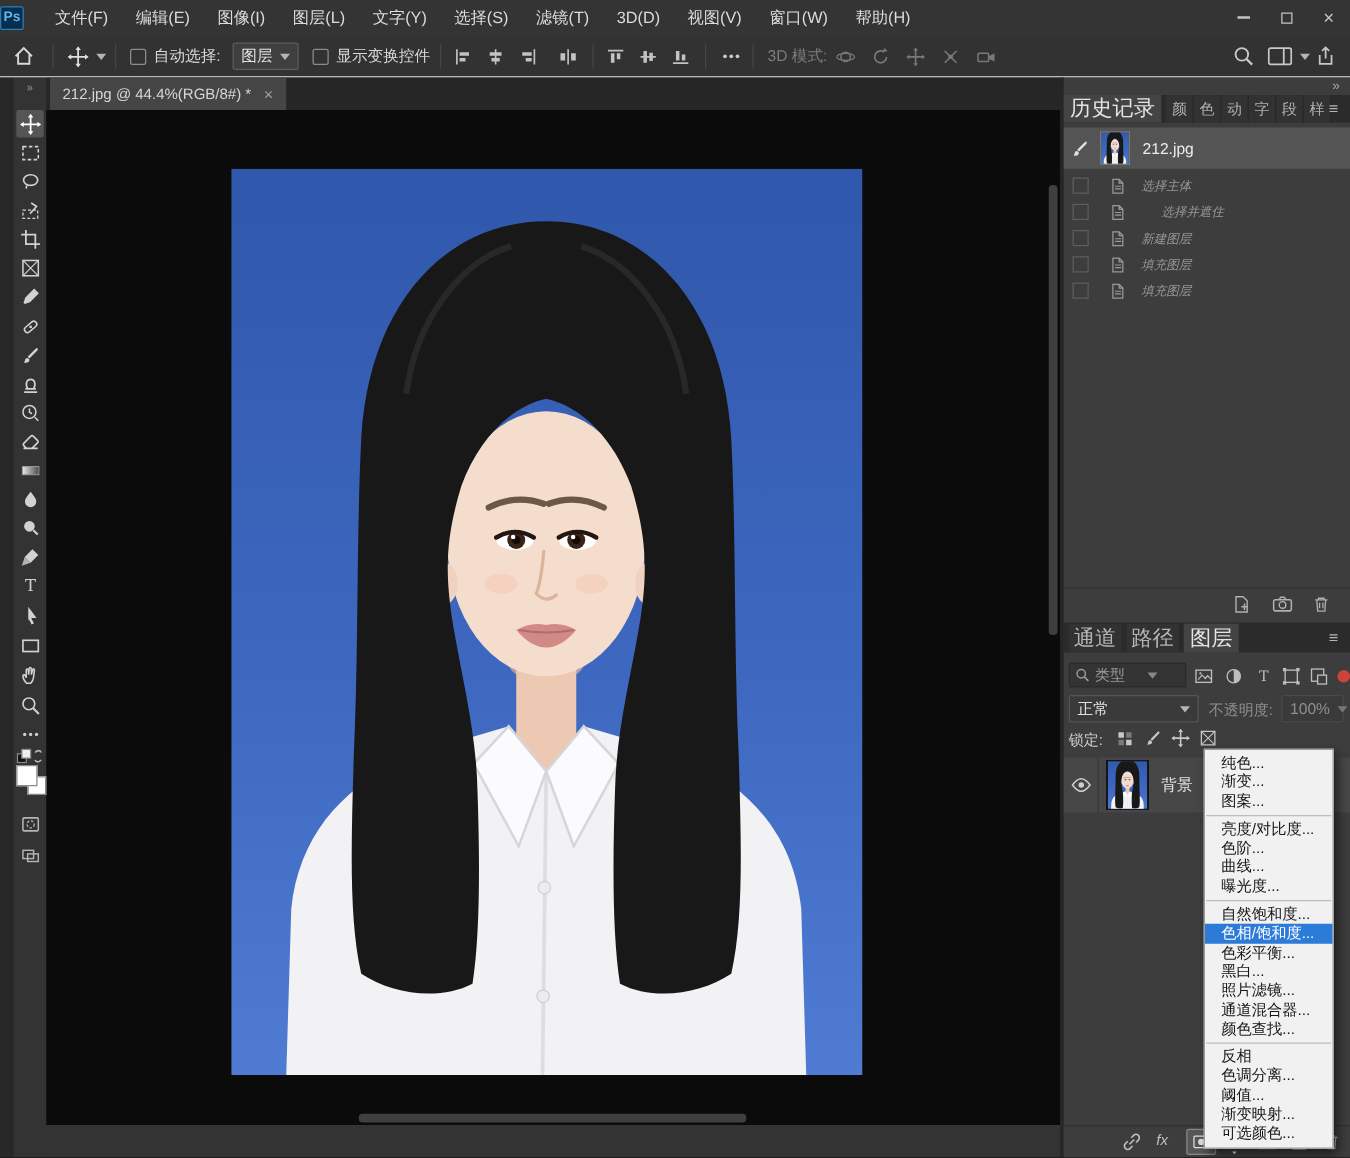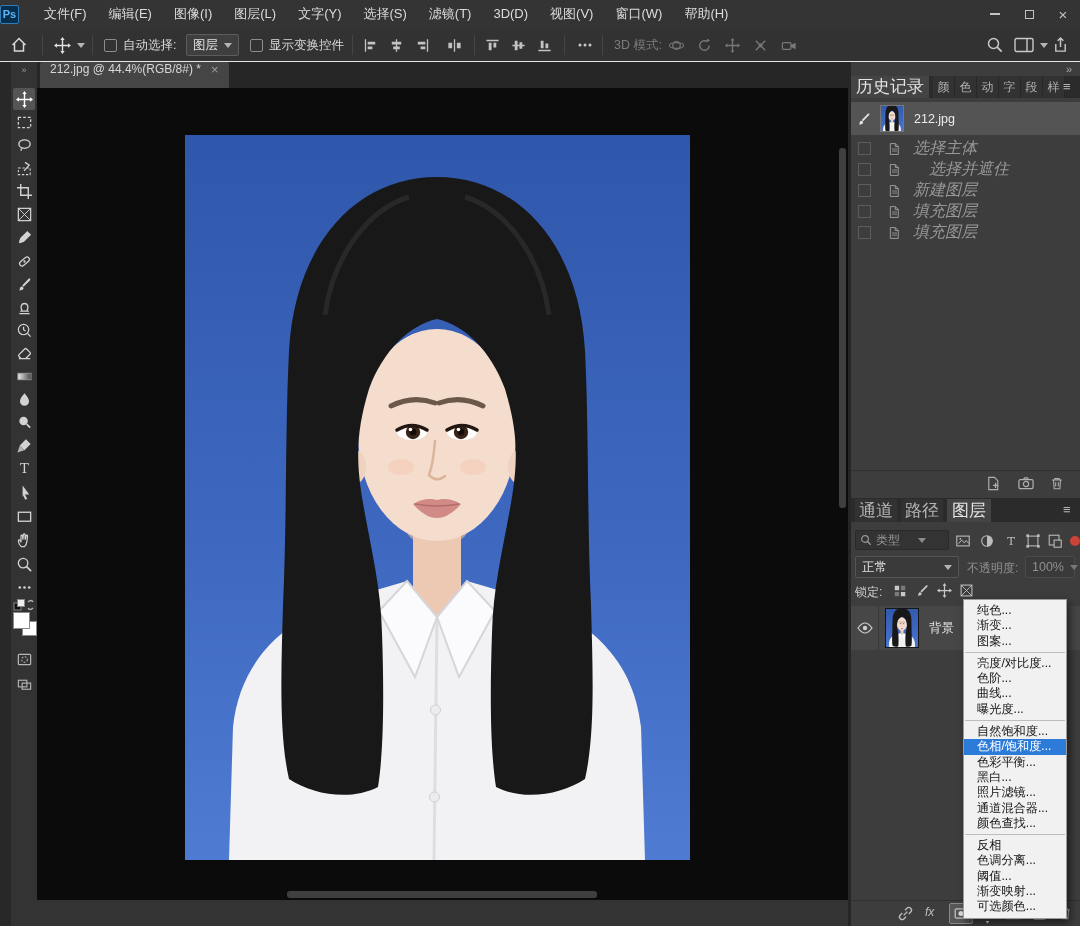--- a/index.html
+++ b/index.html
@@ -24,38 +24,38 @@
 .chev{width:0;height:0;border-left:4px solid transparent;border-right:4px solid transparent;border-top:5px solid #b5b5b5;margin-left:6px}
 .gray3d{color:#7c7c7c;font-size:12.5px}
 
 .gutter{position:absolute;left:0;top:62px;width:11px;height:864px;background:#282828}
 .toolrail{position:absolute;left:11px;top:62px;width:26px;height:864px;background:#333}
 .railhdr{position:absolute;left:11px;top:62px;width:26px;height:16px;color:#9a9a9a;font-size:9px;text-align:center;line-height:16px}
 .tool{position:absolute;left:13px;width:22px;height:22px;display:flex;align-items:center;justify-content:center;border-radius:2px}
 .tool.sel{background:#555}
 
 .tabstrip{position:absolute;left:37px;top:62px;width:811px;height:26px;background:#262626}
-.doctab{position:absolute;left:3px;top:0;height:26px;background:#454545;display:flex;align-items:flex-start;padding:0 10px;font-size:12px;color:#d6d6d6;border-radius:2px 2px 0 0}
+.doctab{position:absolute;left:3px;top:0;height:26px;background:#454545;display:flex;align-items:center;padding:0 10px;font-size:12px;color:#d6d6d6;border-radius:2px 2px 0 0}
 .doctab .x{margin-left:10px;color:#9f9f9f;font-size:13px}
 .canvas{position:absolute;left:37px;top:88px;width:811px;height:812px;background:#0b0b0b}
 .photo{position:absolute;left:148px;top:47px;width:505px;height:725px}
 .sbar{position:absolute;background:#3f3f3f;border-radius:3px}
 
 .statusbar{position:absolute;left:0;top:900px;width:848px;height:26px;background:#333;border-top:1px solid #242424;display:flex;align-items:center;font-size:12px;color:#c9c9c9}
 .zoombox{margin-left:42px}
 .docinfo{margin-left:72px}
 .statchev{margin-left:34px;color:#9a9a9a}
 
 .dock{position:absolute;left:848px;top:62px;width:232px;height:864px;background:#3d3d3d;border-left:3px solid #262626}
 .dock .strip{position:absolute;left:0;width:232px;background:#2b2b2b}
 .ptab{position:absolute;height:22px;line-height:22px;font-size:17px;text-align:center;color:#b5b5b5;background:#323232}
 .ptab.active{background:#444;color:#e4e4e4}
 .minitab{position:absolute;width:22px;height:22px;line-height:22px;text-align:center;font-size:12px;color:#b0b0b0;background:#323232;border-right:1px solid #272727}
 .hrow{position:absolute;left:0;width:232px;height:21px;display:flex;align-items:center}
-.hrow .lbl{font-size:16px;color:#979797;font-style:italic}
+.hrow .lbl{font-size:10px;color:#979797;font-style:italic}
 .snap{position:absolute;left:0;top:40px;width:232px;height:33px;background:#545454;display:flex;align-items:center}
 .snap .lbl{font-size:12.5px;color:#ececec}
 .hbox{width:13px;height:13px;border:1px solid #5d5d5d;margin-left:7px}
 .icbtn{display:flex;align-items:center;justify-content:center}
 .searchbox{position:absolute;left:4px;width:94px;height:20px;background:#333;border:1px solid #2a2a2a;border-radius:2px;display:flex;align-items:center;color:#9a9a9a;font-size:12px}
 .dim{color:#8f8f8f}
 .layerrow{position:absolute;left:0;width:232px;height:44px;background:#474747;display:flex;align-items:center}
 .thumbbox{border:1px solid #161616;background:#000}
 
 .popupmenu{position:absolute;left:963px;top:599px;width:104px;background:#f1f1f1;border:1px solid #9b9b9b;box-shadow:3px 4px 8px rgba(0,0,0,.55);padding:3px 0;z-index:50}

